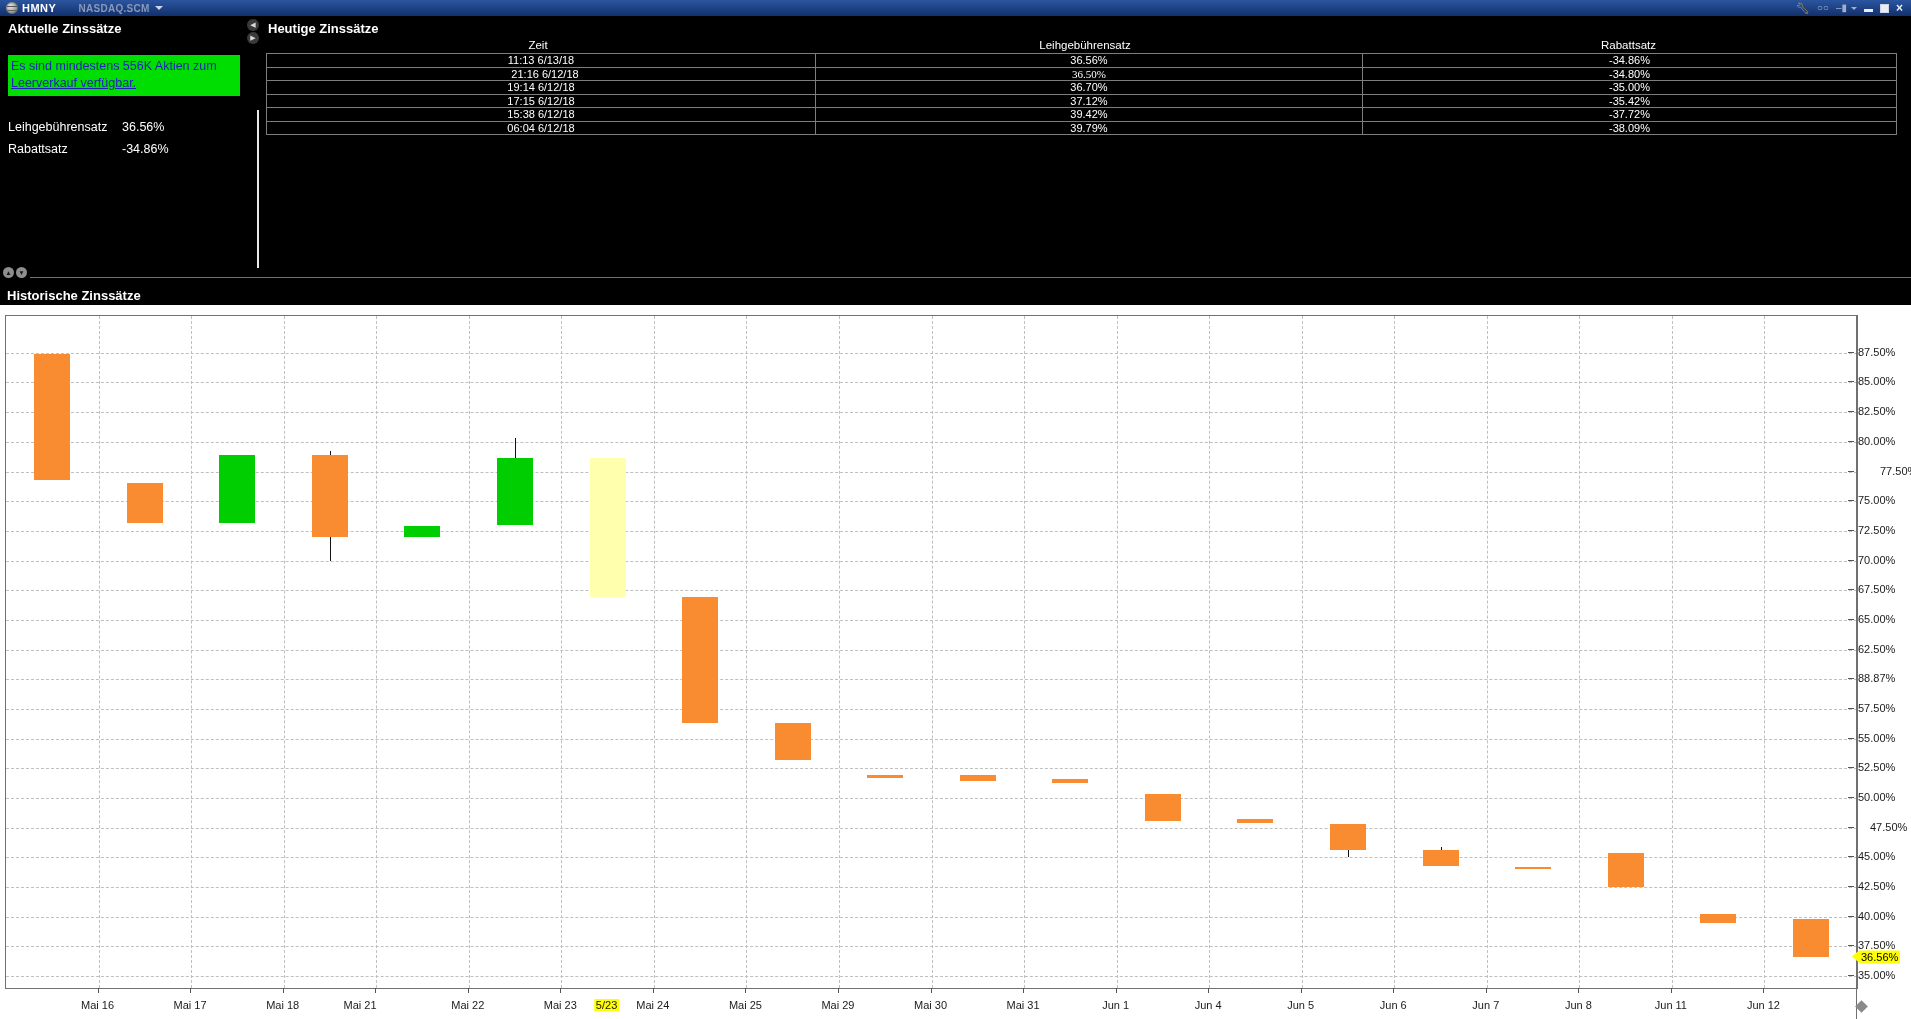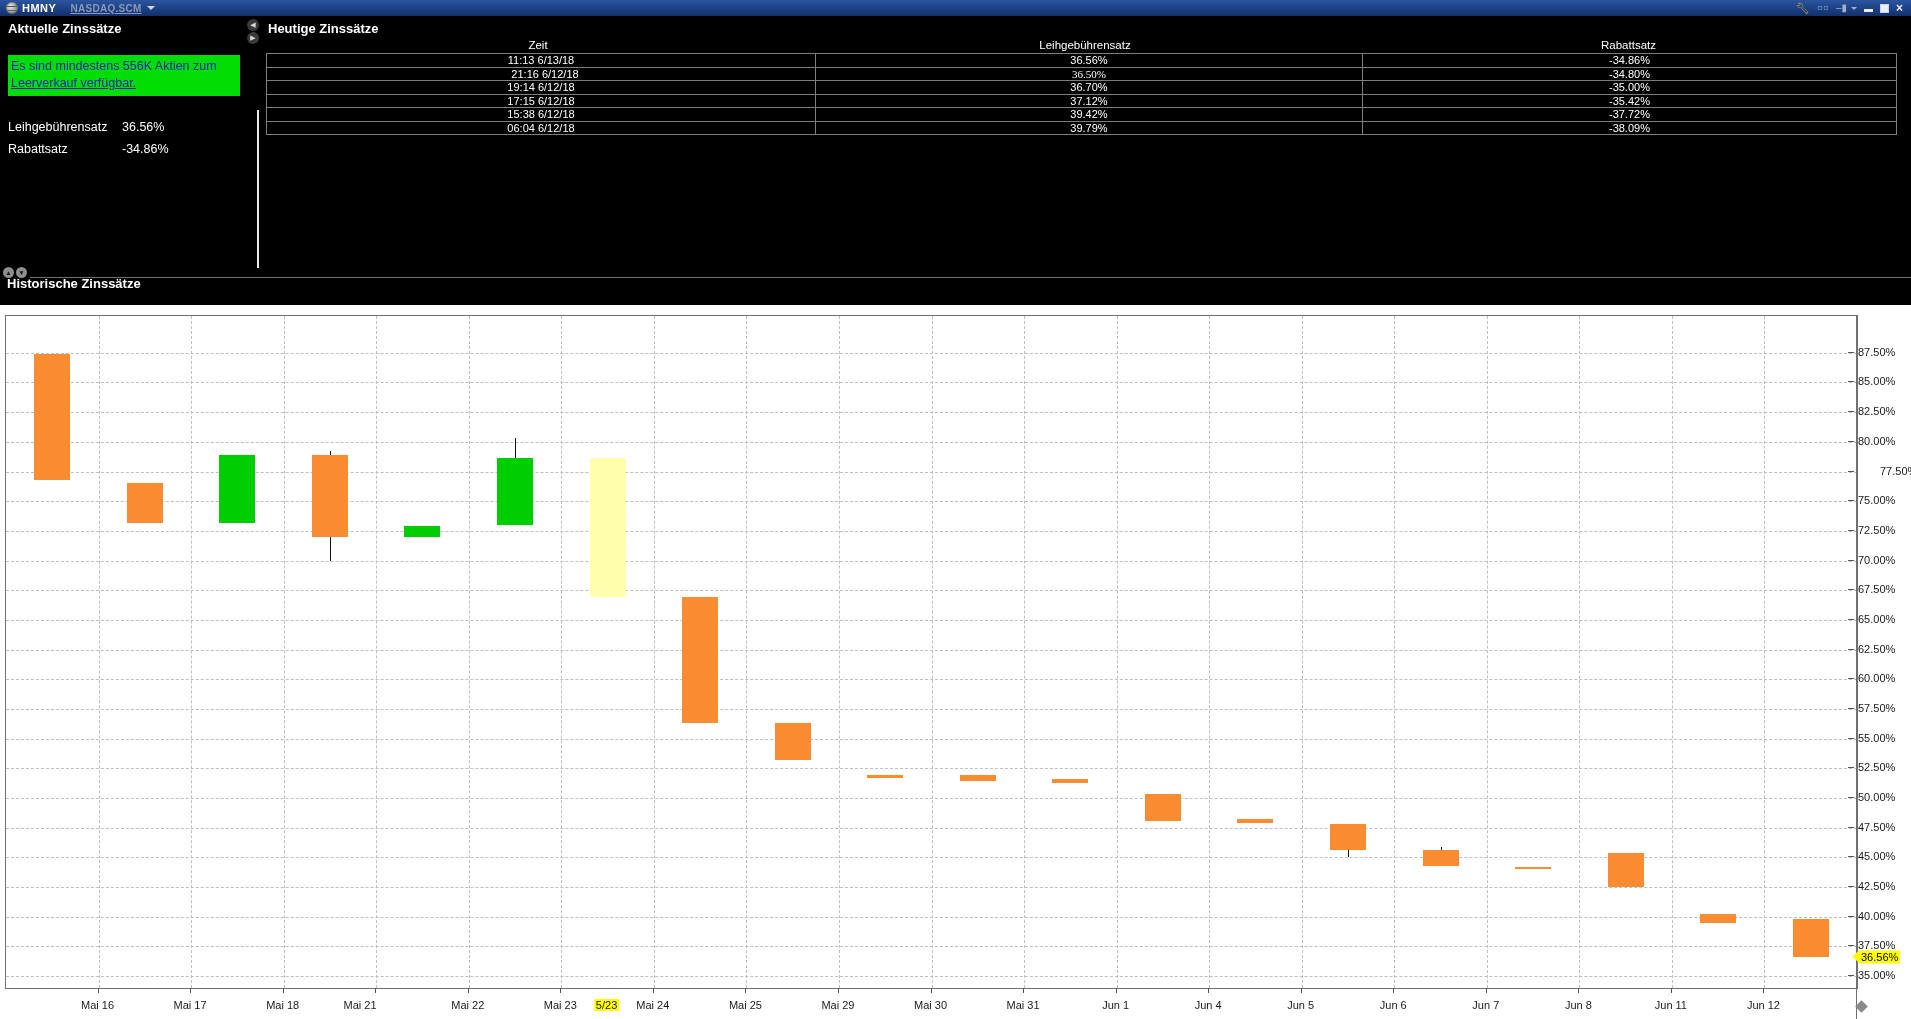--- a/index.html
+++ b/index.html
@@ -4,21 +4,21 @@
 <style>
   html,body{margin:0;padding:0;background:#000;}
   body{width:1911px;height:1019px;position:relative;overflow:hidden;
        font-family:"Liberation Sans", sans-serif; -webkit-font-smoothing:antialiased;}
   .abs{position:absolute;}
 
   
   #titlebar{position:absolute;left:0;top:0;width:1911px;height:16px;
     background:linear-gradient(#2b55a0,#12306b);display:flex;align-items:center;}
   #titlebar .sym{color:#fff;font-weight:bold;font-size:11px;letter-spacing:.5px;margin-left:22px;}
-  #titlebar .exch{color:#8a99b9;font-weight:bold;font-size:10px;margin-left:14px;letter-spacing:.3px;text-decoration:underline;}
+  #titlebar .exch{color:#8a99b9;font-weight:bold;font-size:10px;margin-left:22px;letter-spacing:.3px;}
   .caret{width:0;height:0;border-left:4px solid transparent;border-right:4px solid transparent;
          border-top:4px solid #cfd8ea;display:inline-block;margin-left:5px;}
   #globe{position:absolute;left:6px;top:2px;width:12px;height:12px;border-radius:50%;
          background:radial-gradient(circle at 35% 35%,#e8e8e8,#9a9a9a 60%,#5d5d5d);
          box-shadow:inset 0 0 2px #333;}
   #globe:after{content:"";position:absolute;left:1px;top:4px;width:10px;height:3px;
          border-top:1px solid #555;border-bottom:1px solid #666;}
   .tb-icons{position:absolute;right:8px;top:0;height:16px;display:flex;align-items:center;gap:7px;}
   .tb-ic{color:#9fb0ce;font-size:10px;line-height:16px;cursor:default;}
   .wrench{color:#c9a437;font-size:11px;transform:rotate(0deg);}
@@ -47,21 +47,21 @@
   #tbl-headers{position:absolute;left:266px;top:39px;width:1631px;height:12px;display:flex;}
   #tbl-headers div{color:#fff;font-size:11.5px;text-align:center;}
   #today-table{position:absolute;left:266px;top:53px;width:1631px;border-collapse:collapse;}
   #today-table td{border:1px solid #7d7d7d;color:#fff;font-size:11px;height:12.5px;
       text-align:center;padding:0;background:#000;}
 
   
   .split-btn{position:absolute;width:11px;height:11px;border-radius:50%;background:#8e8e8e;
       color:#1a1a1a;font-size:6.5px;line-height:11px;text-align:center;top:267px;}
   #split-line{position:absolute;left:30px;top:277px;width:1881px;height:1px;background:#6f6f6f;}
-  #hist-title{position:absolute;left:7px;top:276px;}
+  #hist-title{position:absolute;left:7px;top:288px;}
 
   
   #chart-section{position:absolute;left:0;top:305px;width:1911px;height:714px;background:#fff;}
   #plot{position:absolute;left:5px;top:10px;width:1851px;height:672px;
         border:1px solid #707070;box-sizing:content-box;}
   .hgrid{position:absolute;left:0;width:100%;height:0;
         border-top:1px dashed #bfbfbf;}
   .vgrid{position:absolute;top:0;height:100%;width:0;border-left:1px dashed #bfbfbf;}
   .wick{position:absolute;width:1px;background:#111;}
   .candle{position:absolute;}
@@ -257,31 +257,31 @@
     <div class="ylab" style="top: 224.898px;">72.50%</div>
     <div class="ytick" style="top: 254.58px;"></div>
     <div class="ylab" style="top: 254.58px;">70.00%</div>
     <div class="ytick" style="top: 284.261px;"></div>
     <div class="ylab" style="top: 284.261px;">67.50%</div>
     <div class="ytick" style="top: 313.943px;"></div>
     <div class="ylab" style="top: 313.943px;">65.00%</div>
     <div class="ytick" style="top: 343.625px;"></div>
     <div class="ylab" style="top: 343.625px;">62.50%</div>
     <div class="ytick" style="top: 373.307px;"></div>
-    <div class="ylab" style="top: 373.307px;">60.00%</div>
+    <div class="ylab" style="top: 373.307px;">88.87%</div>
     <div class="ytick" style="top: 402.989px;"></div>
     <div class="ylab" style="top: 402.989px;">57.50%</div>
     <div class="ytick" style="top: 432.671px;"></div>
     <div class="ylab" style="top: 432.671px;">55.00%</div>
     <div class="ytick" style="top: 462.353px;"></div>
     <div class="ylab" style="top: 462.353px;">52.50%</div>
     <div class="ytick" style="top: 492.035px;"></div>
     <div class="ylab" style="top: 492.035px;">50.00%</div>
     <div class="ytick" style="top: 521.717px;"></div>
-    <div class="ylab" style="top: 521.717px;">47.50%</div>
+    <div class="ylab" style="top: 521.717px; padding-left: 12px;">47.50%</div>
     <div class="ytick" style="top: 551.399px;"></div>
     <div class="ylab" style="top: 551.399px;">45.00%</div>
     <div class="ytick" style="top: 581.081px;"></div>
     <div class="ylab" style="top: 581.081px;">42.50%</div>
     <div class="ytick" style="top: 610.763px;"></div>
     <div class="ylab" style="top: 610.763px;">40.00%</div>
     <div class="ytick" style="top: 640.445px;"></div>
     <div class="ylab" style="top: 640.445px;">37.50%</div>
     <div class="ytick" style="top: 670.127px;"></div>
     <div class="ylab" style="top: 670.127px; text-align: right;">35.00%</div>

